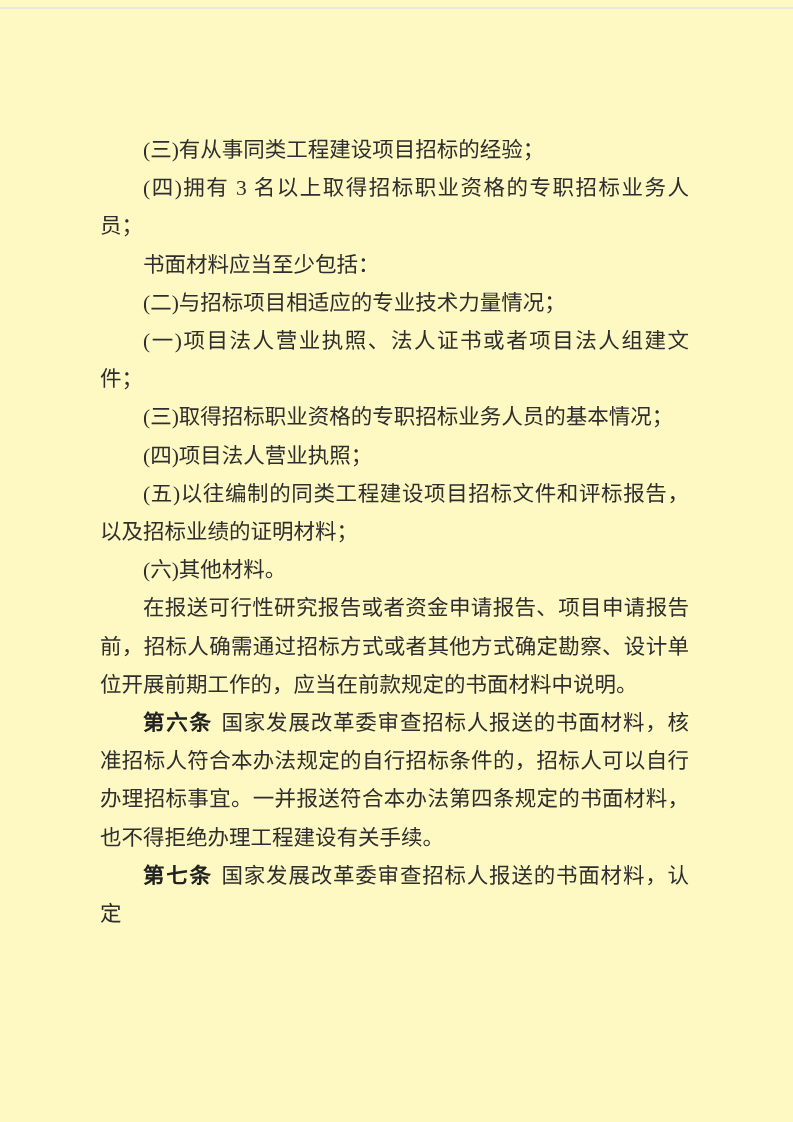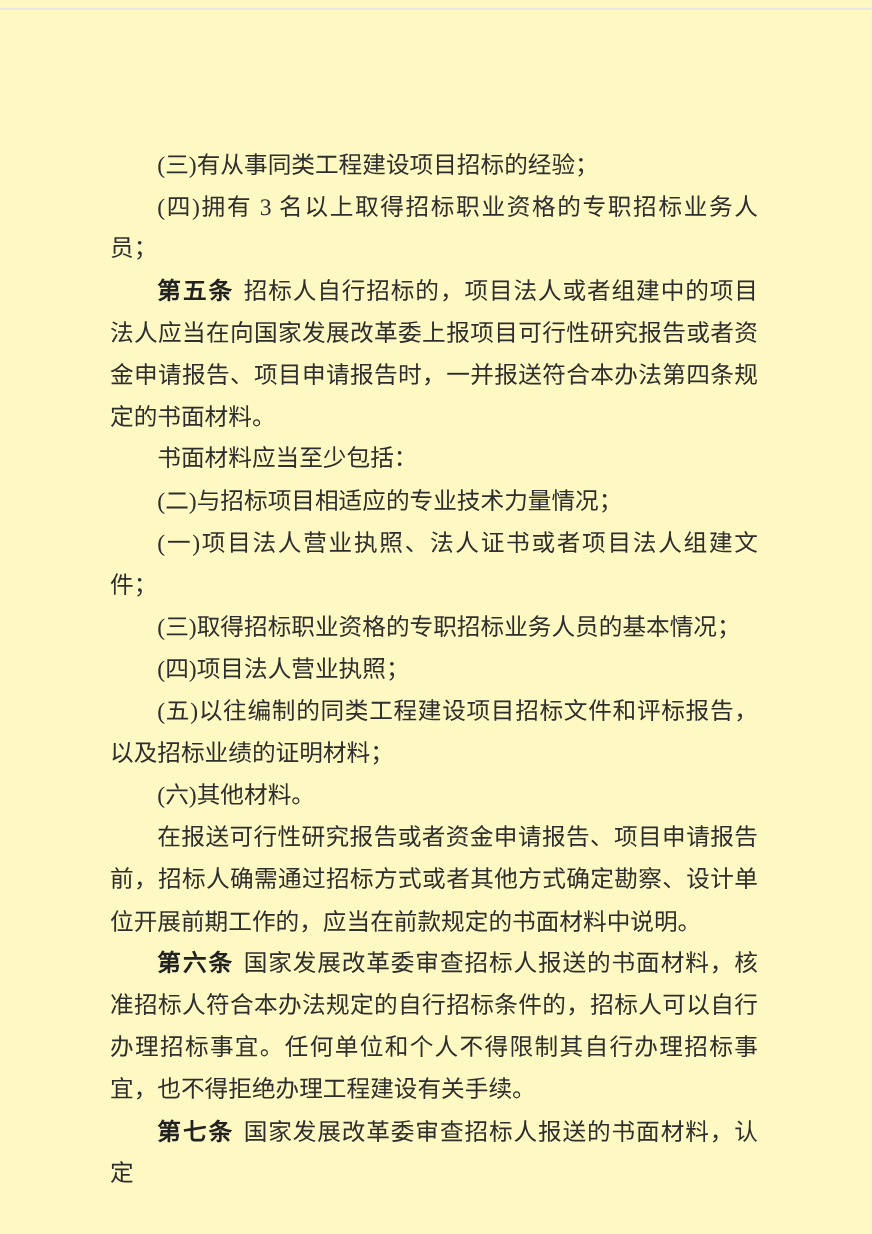--- a/index.html
+++ b/index.html
@@ -48,25 +48,24 @@
   }
 </style>
 </head>
 <body>
 
 <div class="page">
   <div class="scan-line"></div>
   <div class="content" id="content">
       <p><span>(三)有从事同类工程建设项目招标的经验；</span></p>
       <p><span>(四)拥有 3 名以上取得招标职业资格的专职招标业务人员；</span></p>
-      <p><b class="article-label">第五条</b><span>招标人自行招标的，项目法人或者组建中的项目法人应当在向国家发展改革委上报项目可行性研究报告或者资金申请报告、项目申请报告时，一并报送符合本办法第四条规定的书面材料。</span></p>
       <p><span>书面材料应当至少包括：</span></p>
       <p><span>(二)与招标项目相适应的专业技术力量情况；</span></p>
       <p><span>(一)项目法人营业执照、法人证书或者项目法人组建文件；</span></p>
       <p><span>(三)取得招标职业资格的专职招标业务人员的基本情况；</span></p>
       <p><span>(四)项目法人营业执照；</span></p>
       <p><span>(五)以往编制的同类工程建设项目招标文件和评标报告，以及招标业绩的证明材料；</span></p>
       <p><span>(六)其他材料。</span></p>
       <p><span>在报送可行性研究报告或者资金申请报告、项目申请报告前，招标人确需通过招标方式或者其他方式确定勘察、设计单位开展前期工作的，应当在前款规定的书面材料中说明。</span></p>
-      <p><b class="article-label">第六条</b><span>国家发展改革委审查招标人报送的书面材料，核准招标人符合本办法规定的自行招标条件的，招标人可以自行办理招标事宜。任何单位和个人不得限制其自行办理招标事宜，也不得拒绝办理工程建设有关手续。</span></p>
+      <p><b class="article-label">第六条</b><span>国家发展改革委审查招标人报送的书面材料，核准招标人符合本办法规定的自行招标条件的，招标人可以自行办理招标事宜。一并报送符合本办法第四条规定的书面材料，也不得拒绝办理工程建设有关手续。</span></p>
       <p><b class="article-label">第七条</b><span>国家发展改革委审查招标人报送的书面材料，认定</span></p>
     </div>
 </div>
 
 </body></html>

